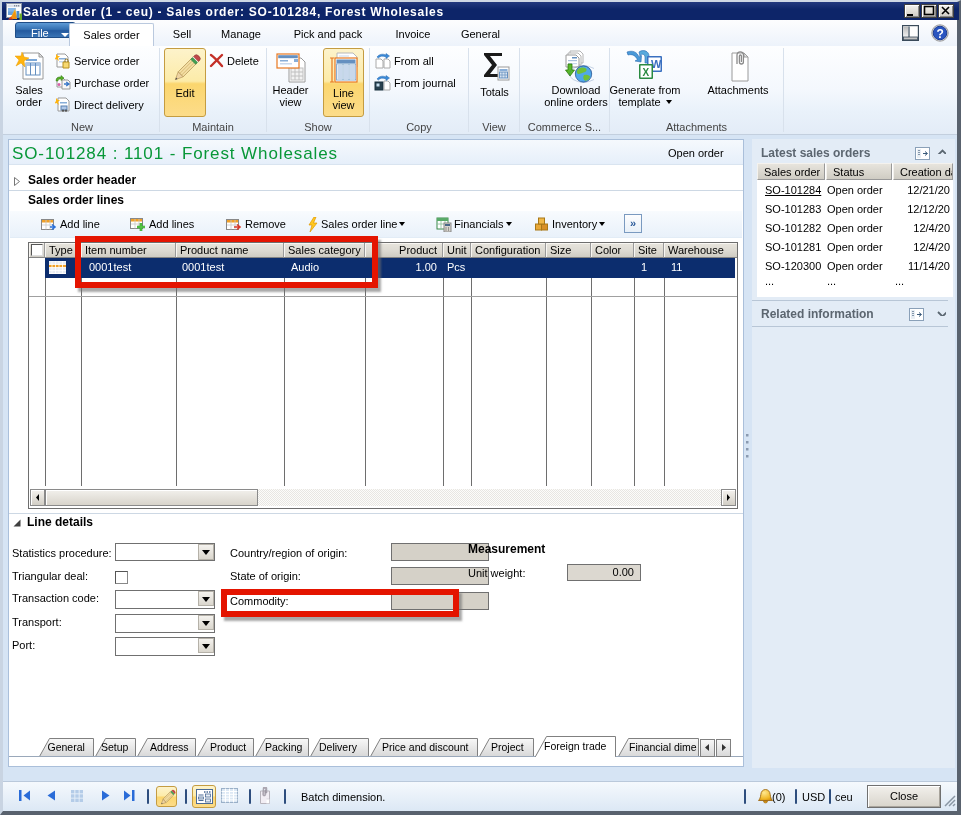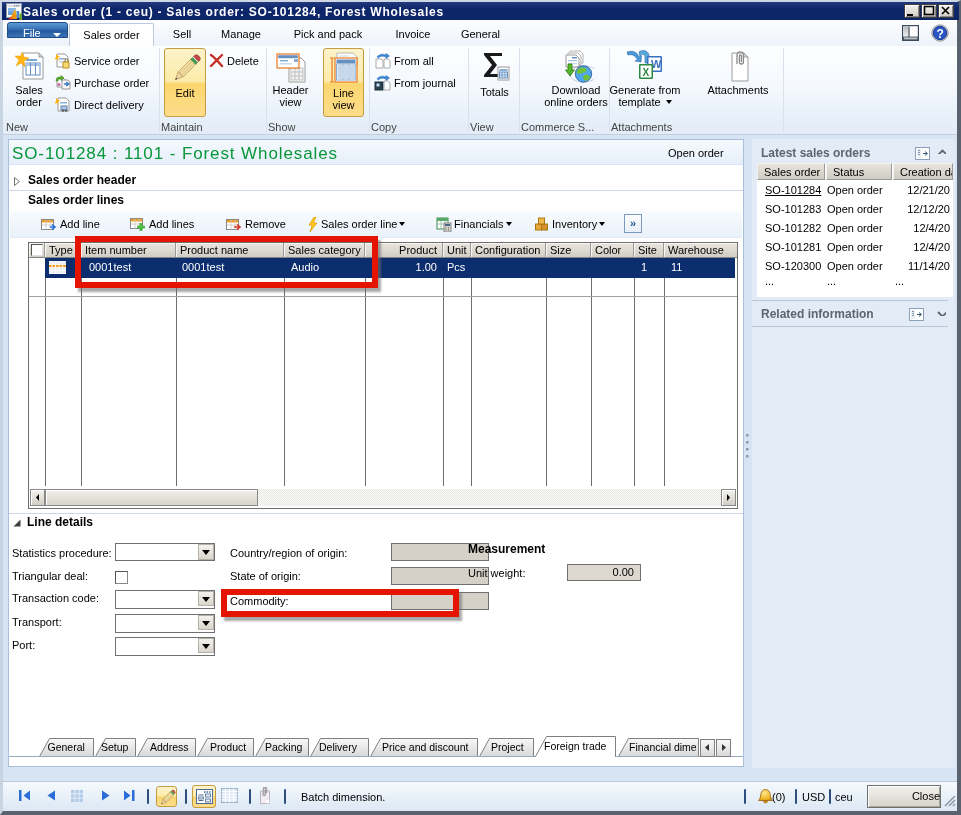--- a/index.html
+++ b/index.html
@@ -4,28 +4,28 @@
 <style>
 * { margin:0; padding:0; box-sizing:border-box; }
 html,body { width:961px; height:815px; overflow:hidden; }
 body { font-family:"Liberation Sans", sans-serif; font-size:11px; color:#000; background:#d6e4f4; position:relative; }
 .abs { position:absolute; }
 #frame { position:absolute; left:0; top:0; width:961px; height:815px; background:#d6e4f4; border-left:3px solid #c9d4e2; border-top:2px solid #cfd8e4; border-right:4px solid #59626e; border-bottom:4px solid #59626e; }
 #titlebar { position:absolute; left:2px; top:2px; width:957px; height:18px; background:linear-gradient(#23397e,#0d2569 40%,#0d2569); }
 #titlebar .ttl { position:absolute; left:21px; top:3px; color:#fff; font-weight:bold; font-size:12px; letter-spacing:0.75px; }
 .winbtn { position:absolute; top:4px; width:16px; height:14px; background:linear-gradient(#f4f2ee,#cfcbc2); border:1px solid #404040; box-shadow:inset 1px 1px 0 #fff, inset -1px -1px 0 #8a8a8a; }
 #tabrow { position:absolute; left:3px; top:20px; width:954px; height:26px; background:linear-gradient(#fdfdfe,#edf3fb); }
-#filebtn { position:absolute; left:4px; top:2px; width:61px; height:16px; border-radius:3px 3px 0 0; background:linear-gradient(#5e9bd6 0%,#3470b2 45%,#255a9e 55%,#3a74b4 100%); border:1px solid #1f4d87; color:#fff; }
+#filebtn { position:absolute; left:12px; top:2px; width:61px; height:16px; border-radius:3px 3px 0 0; background:linear-gradient(#5e9bd6 0%,#3470b2 45%,#255a9e 55%,#3a74b4 100%); border:1px solid #1f4d87; color:#fff; }
 #filebtn span { position:absolute; left:15px; top:4px; font-size:11px; }
 #filebtn .dar { position:absolute; left:45px; top:10px; width:0; height:0; border-left:4px solid transparent; border-right:4px solid transparent; border-top:4px solid #fff; }
 .rtab { position:absolute; top:3px; height:23px; line-height:23px; text-align:center; font-size:11px; color:#000; }
 .rtab.active { background:#fff; border:1px solid #bac9de; border-bottom:none; border-radius:2px 2px 0 0; }
 #ribbon { position:absolute; left:3px; top:46px; width:954px; height:89px; background:linear-gradient(#fdfeff 0%,#f4f8fd 50%,#e9f1fa 75%,#e3ecf7 100%); border-bottom:1px solid #c3cfde; }
 .gsep { position:absolute; top:2px; height:84px; width:1px; background:#d8e1ec; }
-.glabel { position:absolute; top:75px; height:13px; line-height:13px; text-align:left; font-size:11px; color:#444; }
+.glabel { position:absolute; top:75px; height:13px; line-height:13px; text-align:center; font-size:11px; color:#444; }
 .bigbtn { position:absolute; top:2px; text-align:center; font-size:11px; color:#000; line-height:12px; }
 .ylw { background:linear-gradient(#fdf3cb 0%,#fceba8 48%,#fbd66e 52%,#fcdc8a 100%); border:1px solid #c49c41; border-radius:3px; }
 .smallitem { position:absolute; height:16px; font-size:11px; line-height:16px; white-space:nowrap; }
 .darrow { display:inline-block; width:0; height:0; border-left:3.5px solid transparent; border-right:3.5px solid transparent; border-top:4px solid #000; vertical-align:2px; margin-left:2px; }
 #mainpanel { position:absolute; left:8px; top:139px; width:736px; height:628px; background:#fff; border:1px solid #aabfda; }
 #caption { position:absolute; left:0; top:0; width:734px; height:25px; background:linear-gradient(#f5f9fd,#e6effa); border-bottom:1px solid #d9e4f0; }
 #caption .grn { position:absolute; left:3px; top:4px; color:#089738; font-size:17px; letter-spacing:0.9px; }
 #caption .oo { position:absolute; left:659px; top:7px; font-size:11px; }
 .secline { position:absolute; left:0; width:734px; height:1px; background:#cdd8e4; }
 .boldtxt { position:absolute; font-weight:bold; font-size:12px; white-space:nowrap; }
@@ -590,19 +590,19 @@
         </radialGradient>
       </defs>
     <path d="M8.5,1.5 C11,1.5 13,3.5 13.2,6.5 C13.4,9.5 14.5,11.5 15.5,12.5 L1.5,12.5 C2.5,11.5 3.6,9.5 3.8,6.5 C4,3.5 6,1.5 8.5,1.5 Z" fill="url(#bell)" stroke="#986008" stroke-width="0.8"></path>
     <path d="M6.5,13 a2,2 0 0 0 4,0 Z" fill="#e0a018" stroke="#986008" stroke-width="0.6"></path>
   </svg>
   <div class="sbtxt" style="left:769px">(0)</div>
   <div class="sbsep" style="left:792px"></div>
   <div class="sbtxt" style="left:799px">USD</div>
   <div class="sbsep" style="left:826px"></div>
   <div class="sbtxt" style="left:832px">ceu</div>
-  <div class="abs" style="left:864px;top:3px;width:74px;height:23px;background:linear-gradient(#f2f0ec,#d8d4cb);border:1px solid #707070;box-shadow:inset 1px 1px 0 #fff, inset -1px -1px 0 #a8a49c;text-align:right;line-height:21px;font-size:11px">Close</div>
+  <div class="abs" style="left:864px;top:3px;width:74px;height:23px;background:linear-gradient(#f2f0ec,#d8d4cb);border:1px solid #707070;box-shadow:inset 1px 1px 0 #fff, inset -1px -1px 0 #a8a49c;text-align:center;line-height:21px;font-size:11px">Close</div>
   <svg class="abs" style="left:941px;top:13px" width="13" height="13">
       <path d="M11,1 L1,11 M11,5 L5,11 M11,9 L9,11" stroke="#8a96a4" stroke-width="1.5"></path>
     </svg>
 </div>
 <div class="redbox" style="left:75px;top:236px;width:303px;height:52px"></div>
 <div class="redbox" style="left:221px;top:589px;width:238px;height:28px"></div>
 
 </body></html>

